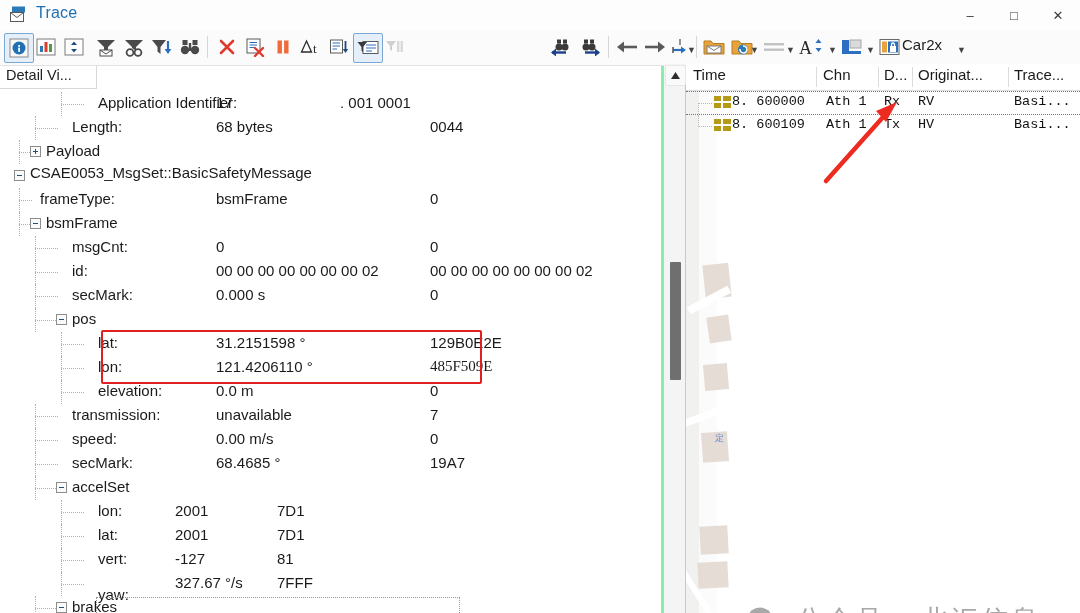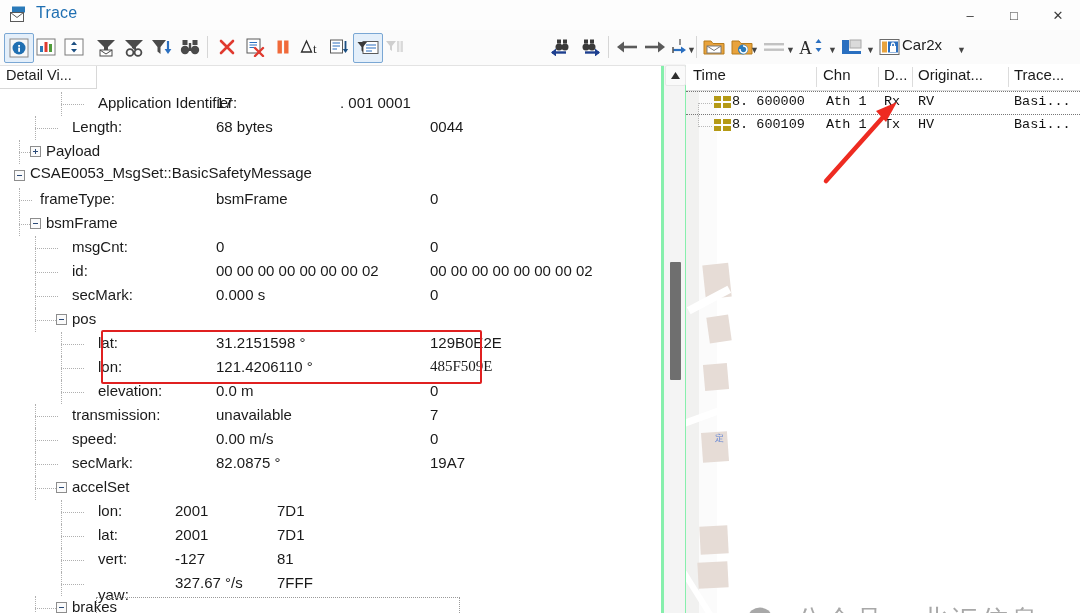--- a/index.html
+++ b/index.html
@@ -472,21 +472,21 @@
           <div class="gv" style="left: 35px; top: 0px; height: 24px;"></div>
           <div class="gh" style="left: 35px; top: 12px; width: 23px;"></div>
           <span class="lbl" style="left: 72px; top: 2px;">speed:</span>
           <span class="val" style="left: 216px; top: 2px;">0.00 m/s</span>
           <span class="hex" style="left: 430px; top: 2px;">0</span>
         </div>
         <div class="row" style="top: 386px;">
           <div class="gv" style="left: 35px; top: 0px; height: 24px;"></div>
           <div class="gh" style="left: 35px; top: 12px; width: 23px;"></div>
           <span class="lbl" style="left: 72px; top: 2px;">secMark:</span>
-          <span class="val" style="left: 216px; top: 2px;">82.0875 °</span>
+          <span class="val" style="left: 216px; top: 2px;">68.4685 °</span>
           <span class="hex" style="left: 430px; top: 2px;">19A7</span>
         </div>
         <div class="row" style="top: 410px;">
           <div class="gv" style="left: 35px; top: 0px; height: 24px;"></div>
           <div class="gh" style="left: 35px; top: 12px; width: 23px;"></div>
           <div class="exp" style="left: 56px; top: 6px;"></div>
           <span class="lbl" style="left: 72px; top: 2px;">accelSet</span>
         </div>
         <div class="row" style="top: 434px;">
           <div class="gv" style="left: 61px; top: 0px; height: 24px;"></div>

